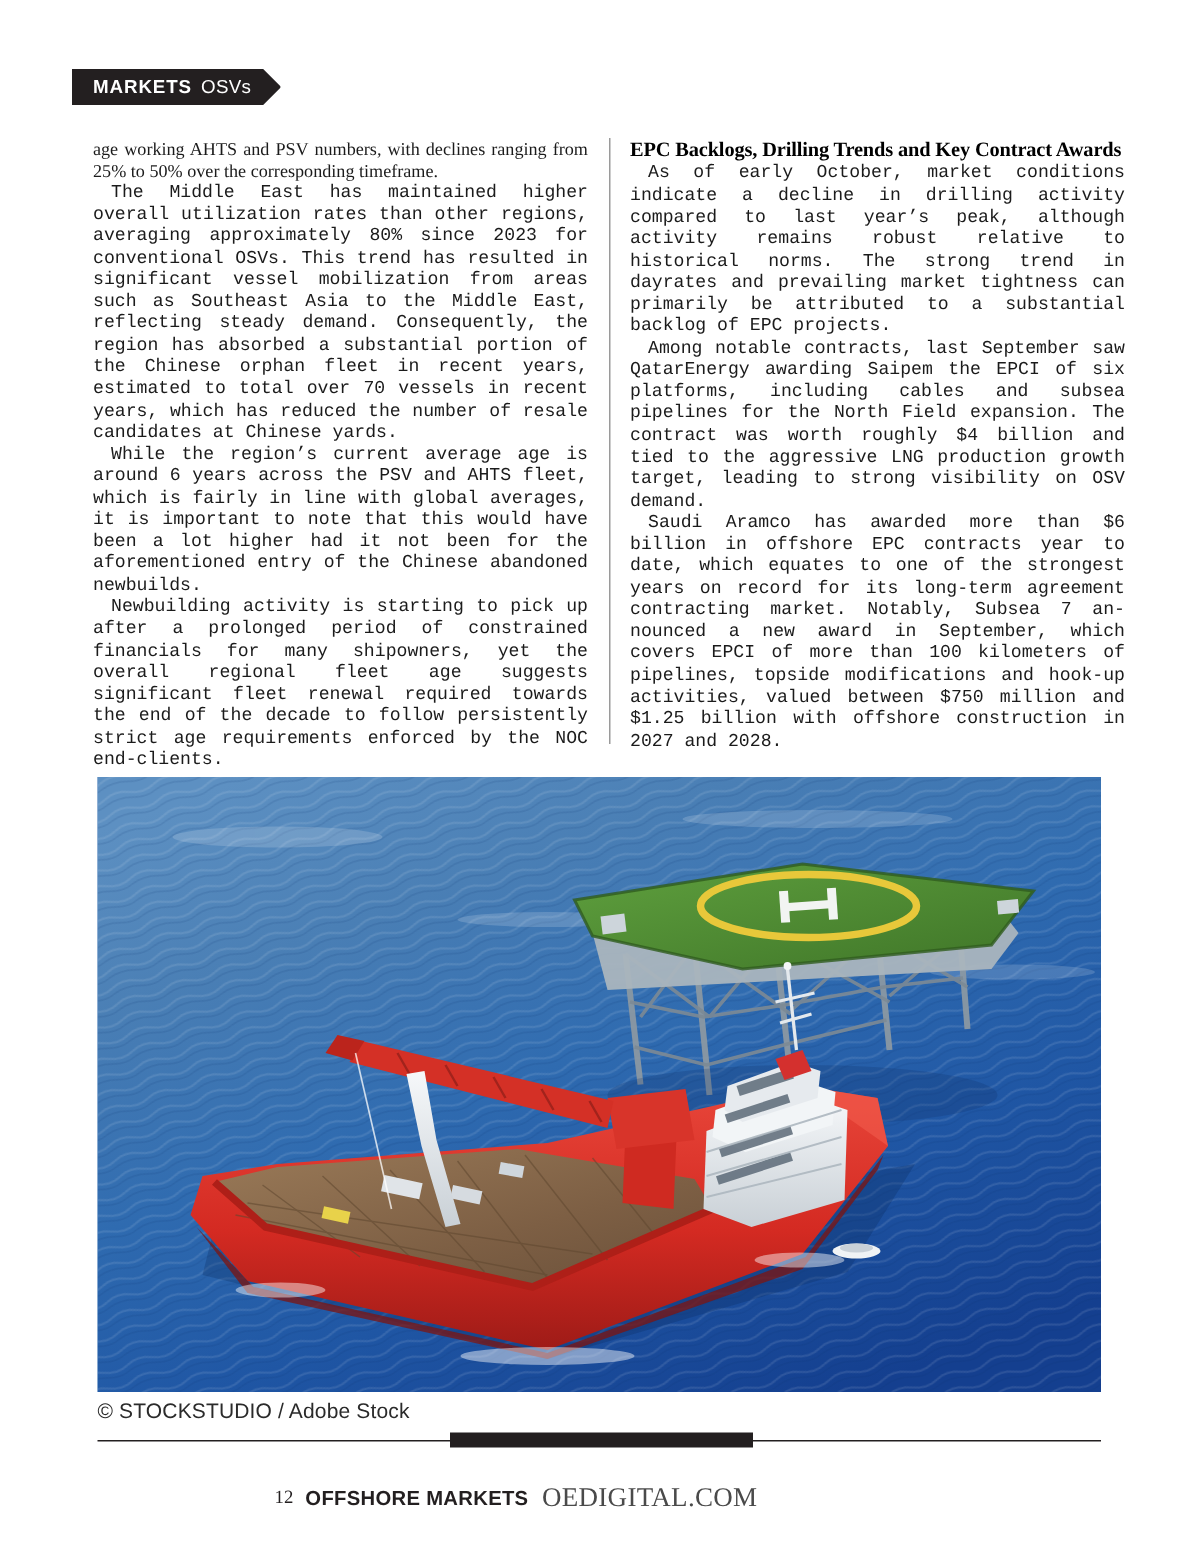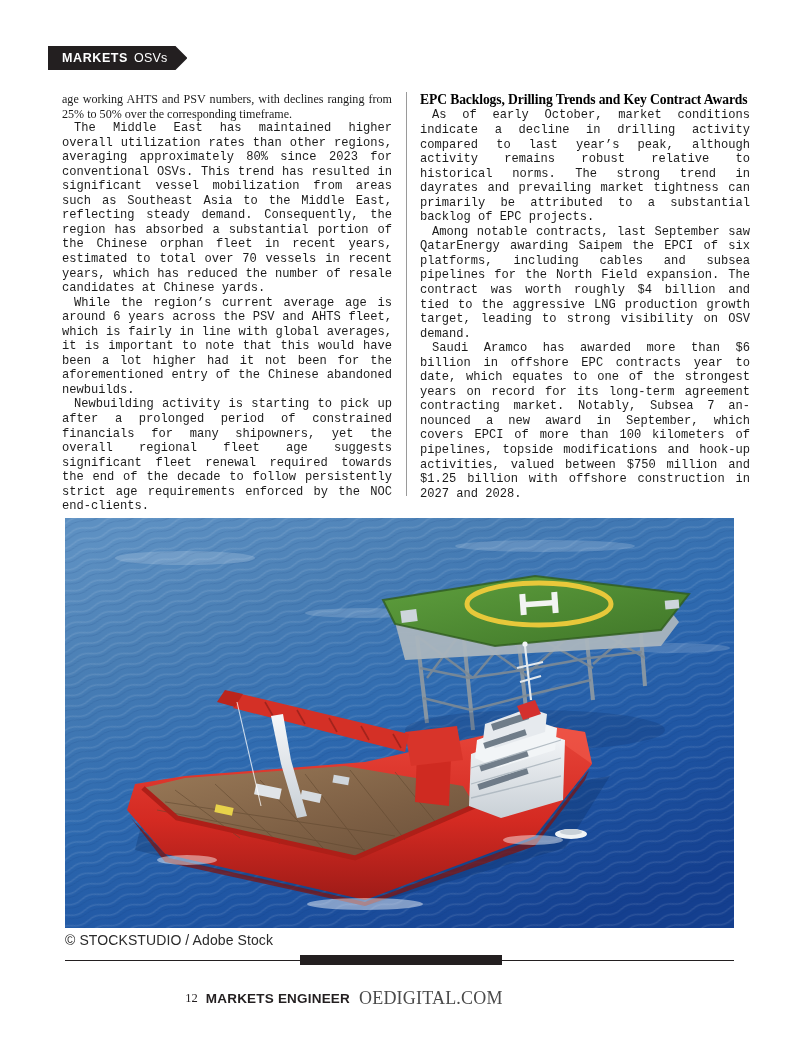--- a/index.html
+++ b/index.html
@@ -382,17 +382,17 @@
     </svg>
   </div>
 
   <div class="photo-caption">© STOCKSTUDIO / Adobe Stock</div>
 
   <div class="footer-rule"></div>
   <div class="footer-rule-thick"></div>
 
   <div class="footer">
     <span class="page-num">12</span>
-    <span class="pub-name">MARKETS ENGINEER</span>
+    <span class="pub-name">OFFSHORE MARKETS</span>
     <span class="pub-site">OEDIGITAL.COM</span>
   </div>
 
 </div>
 
 </body></html>

